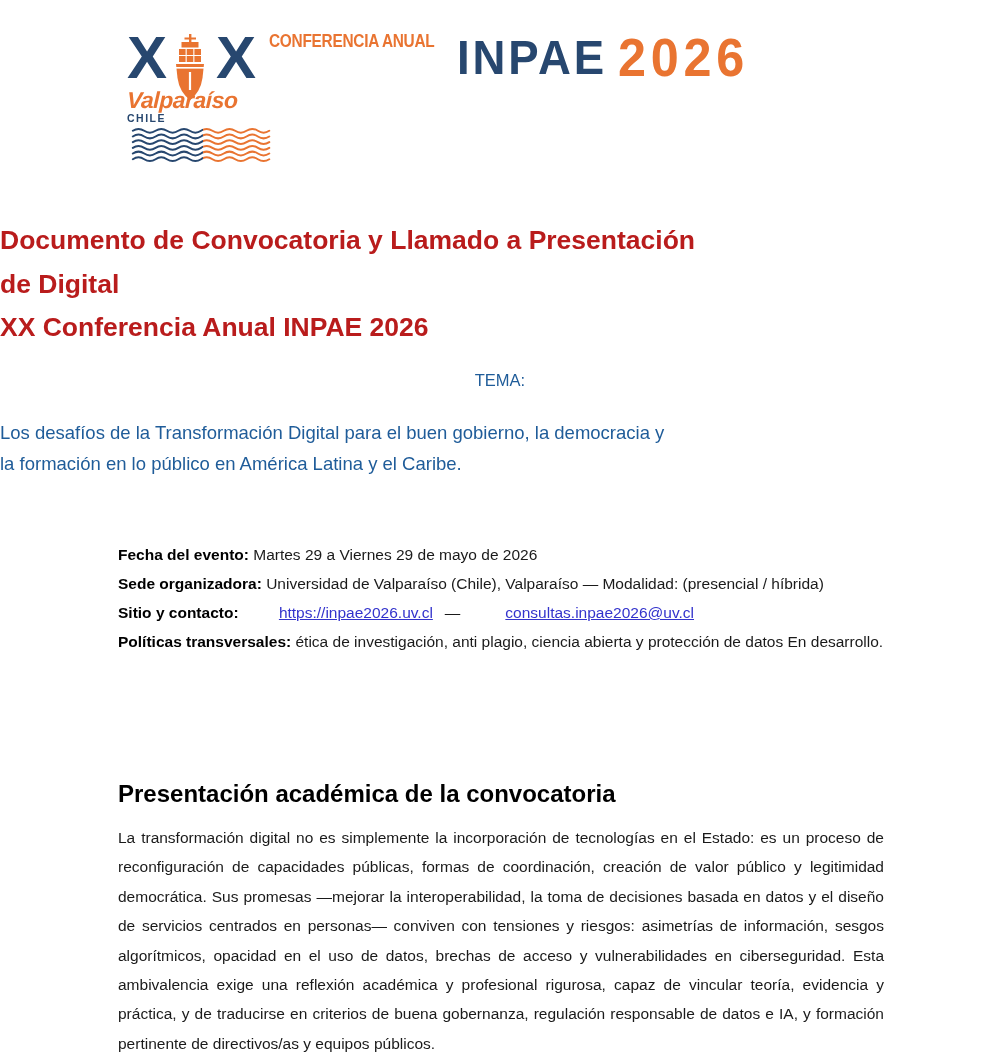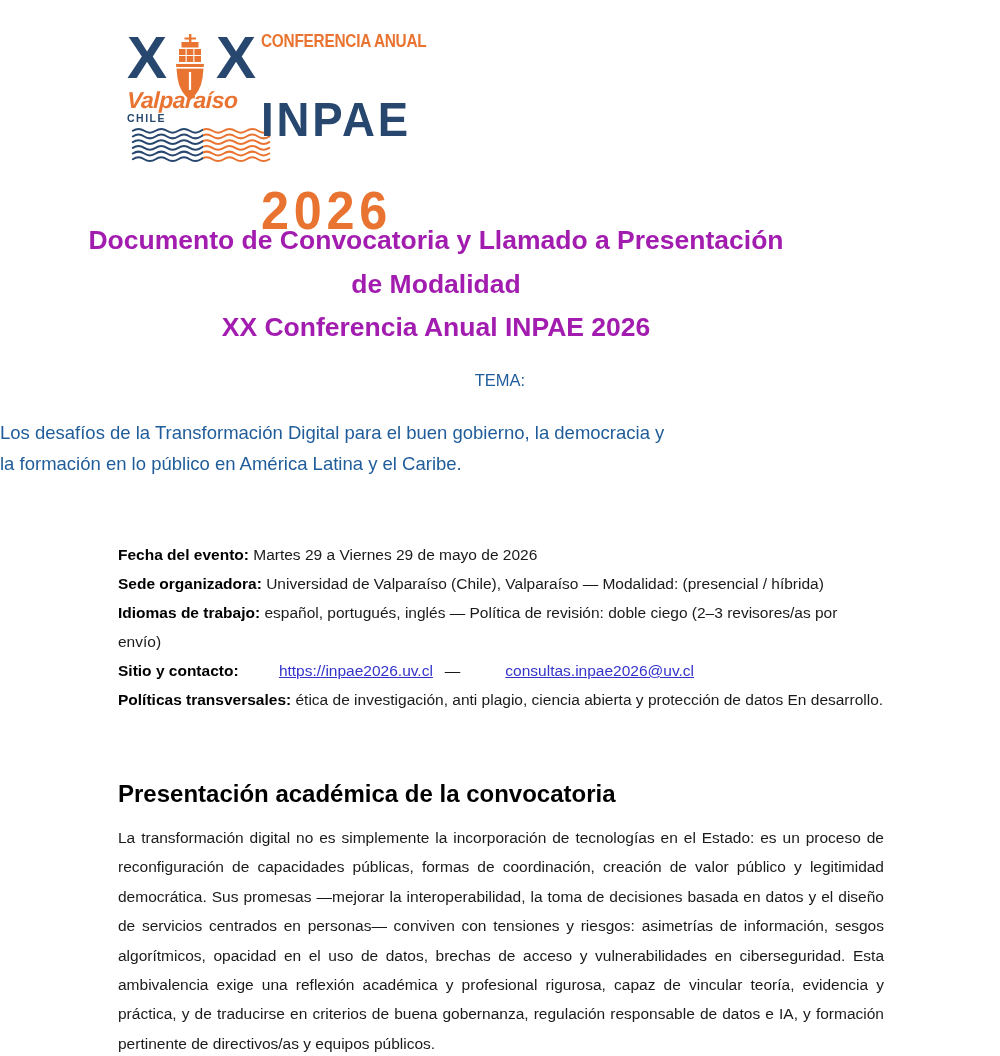--- a/index.html
+++ b/index.html
@@ -23,41 +23,41 @@
   .ship { position: relative; width: 36px; height: 70px; margin: 0 -6px; z-index: 2; top: 1px; }
   .city {
     color: #e97431; font-weight: 800; font-size: 23px; line-height: 1;
     margin-top: 2px; letter-spacing: -0.5px; font-style: italic; transform: skewX(-2deg);
   }
   .country {
     color: #27476f; font-weight: 700; font-size: 10.5px; letter-spacing: 1.5px;
     line-height: 1; margin-top: 1px; padding-right: 2px;
   }
   .waves { width: 150px; height: 36px; margin-top: 3px; }
-  .logo-right { margin-left: 8px; display: flex; flex-direction: column; gap: 44px; }
+  .logo-right { margin-left: 16px; display: flex; flex-direction: row; }
   .conf {
     color: #e97431; font-weight: 800; font-size: 17.5px; line-height: 1;
     white-space: nowrap; transform: scaleX(0.88); transform-origin: left top;
     letter-spacing: -0.3px;
   }
   .inpae {
     color: #27476f; font-weight: 800; font-size: 49px; line-height: 0.95;
     letter-spacing: 3px; transform: scaleX(0.93); transform-origin: left top;
     margin-top: 1px; white-space: nowrap;
   }
   .year {
     color: #e97431; font-weight: 800; font-size: 53px; line-height: 0.9;
     letter-spacing: 5px; transform: scaleX(0.95); transform-origin: left top;
     margin-top: 1px; white-space: nowrap;
   }
 
   
   .title {
     position: absolute; top: 219px; left: 0; width: 872px;
-    text-align: center; font-weight: 700; color: #a21caf;
+    text-align: left; font-weight: 700; color: #b91c1c;
     font-size: 26.5px; line-height: 43.5px;
   }
 
   
   .tema {
     position: absolute; top: 371px; left: 0; width: 1000px;
     text-align: center; font-size: 16.5px; color: #1f5c99; font-weight: 400;
   }
   .theme {
     position: absolute; top: 417px; left: 0; width: 1000px;
@@ -140,34 +140,33 @@
     </div>
     <div class="logo-right">
       <div class="conf">CONFERENCIA ANUAL</div>
       <div class="inpae">INPAE</div>
       <div class="year">2026</div>
     </div>
   </div>
 
   <div class="title">
     <div>Documento de Convocatoria y Llamado a Presentación</div>
-    <div>de Modalidad</div>
+    <div>de Digital</div>
     <div>XX Conferencia Anual INPAE 2026</div>
   </div>
 
   <div class="tema">TEMA:</div>
   <div class="theme">
     <div>Los desafíos de la Transformación Digital para el buen gobierno, la democracia y</div>
     <div>la formación en lo público en América Latina y el Caribe.</div>
   </div>
 
   <div class="details">
     <p><b>Fecha del evento:</b> <span>Martes 29 a Viernes 29 de mayo de 2026</span></p>
     <p><b>Sede organizadora:</b> <span>Universidad de Valparaíso (Chile), Valparaíso — Modalidad: (presencial / híbrida)</span></p>
-    <p><b>Idiomas de trabajo:</b> <span>español, portugués, inglés — Política de revisión: doble ciego (2–3 revisores/as por envío)</span></p>
     <p><b>Sitio y contacto:</b> <a class="link">https://inpae2026.uv.cl</a><span class="sep">—</span><a class="link">consultas.inpae2026@uv.cl</a></p>
     <p><b>Políticas transversales:</b> <span>ética de investigación, anti plagio, ciencia abierta y protección de datos En desarrollo.</span></p>
   </div>
 
   <div class="heading">Presentación académica de la convocatoria</div>
   <p class="bodytext">La transformación digital no es simplemente la incorporación de tecnologías en el Estado: es un proceso de reconfiguración de capacidades públicas, formas de coordinación, creación de valor público y legitimidad democrática. Sus promesas —mejorar la interoperabilidad, la toma de decisiones basada en datos y el diseño de servicios centrados en personas— conviven con tensiones y riesgos: asimetrías de información, sesgos algorítmicos, opacidad en el uso de datos, brechas de acceso y vulnerabilidades en ciberseguridad. Esta ambivalencia exige una reflexión académica y profesional rigurosa, capaz de vincular teoría, evidencia y práctica, y de traducirse en criterios de buena gobernanza, regulación responsable de datos e IA, y formación pertinente de directivos/as y equipos públicos.</p>
 
 </div>
 
 </body></html>

